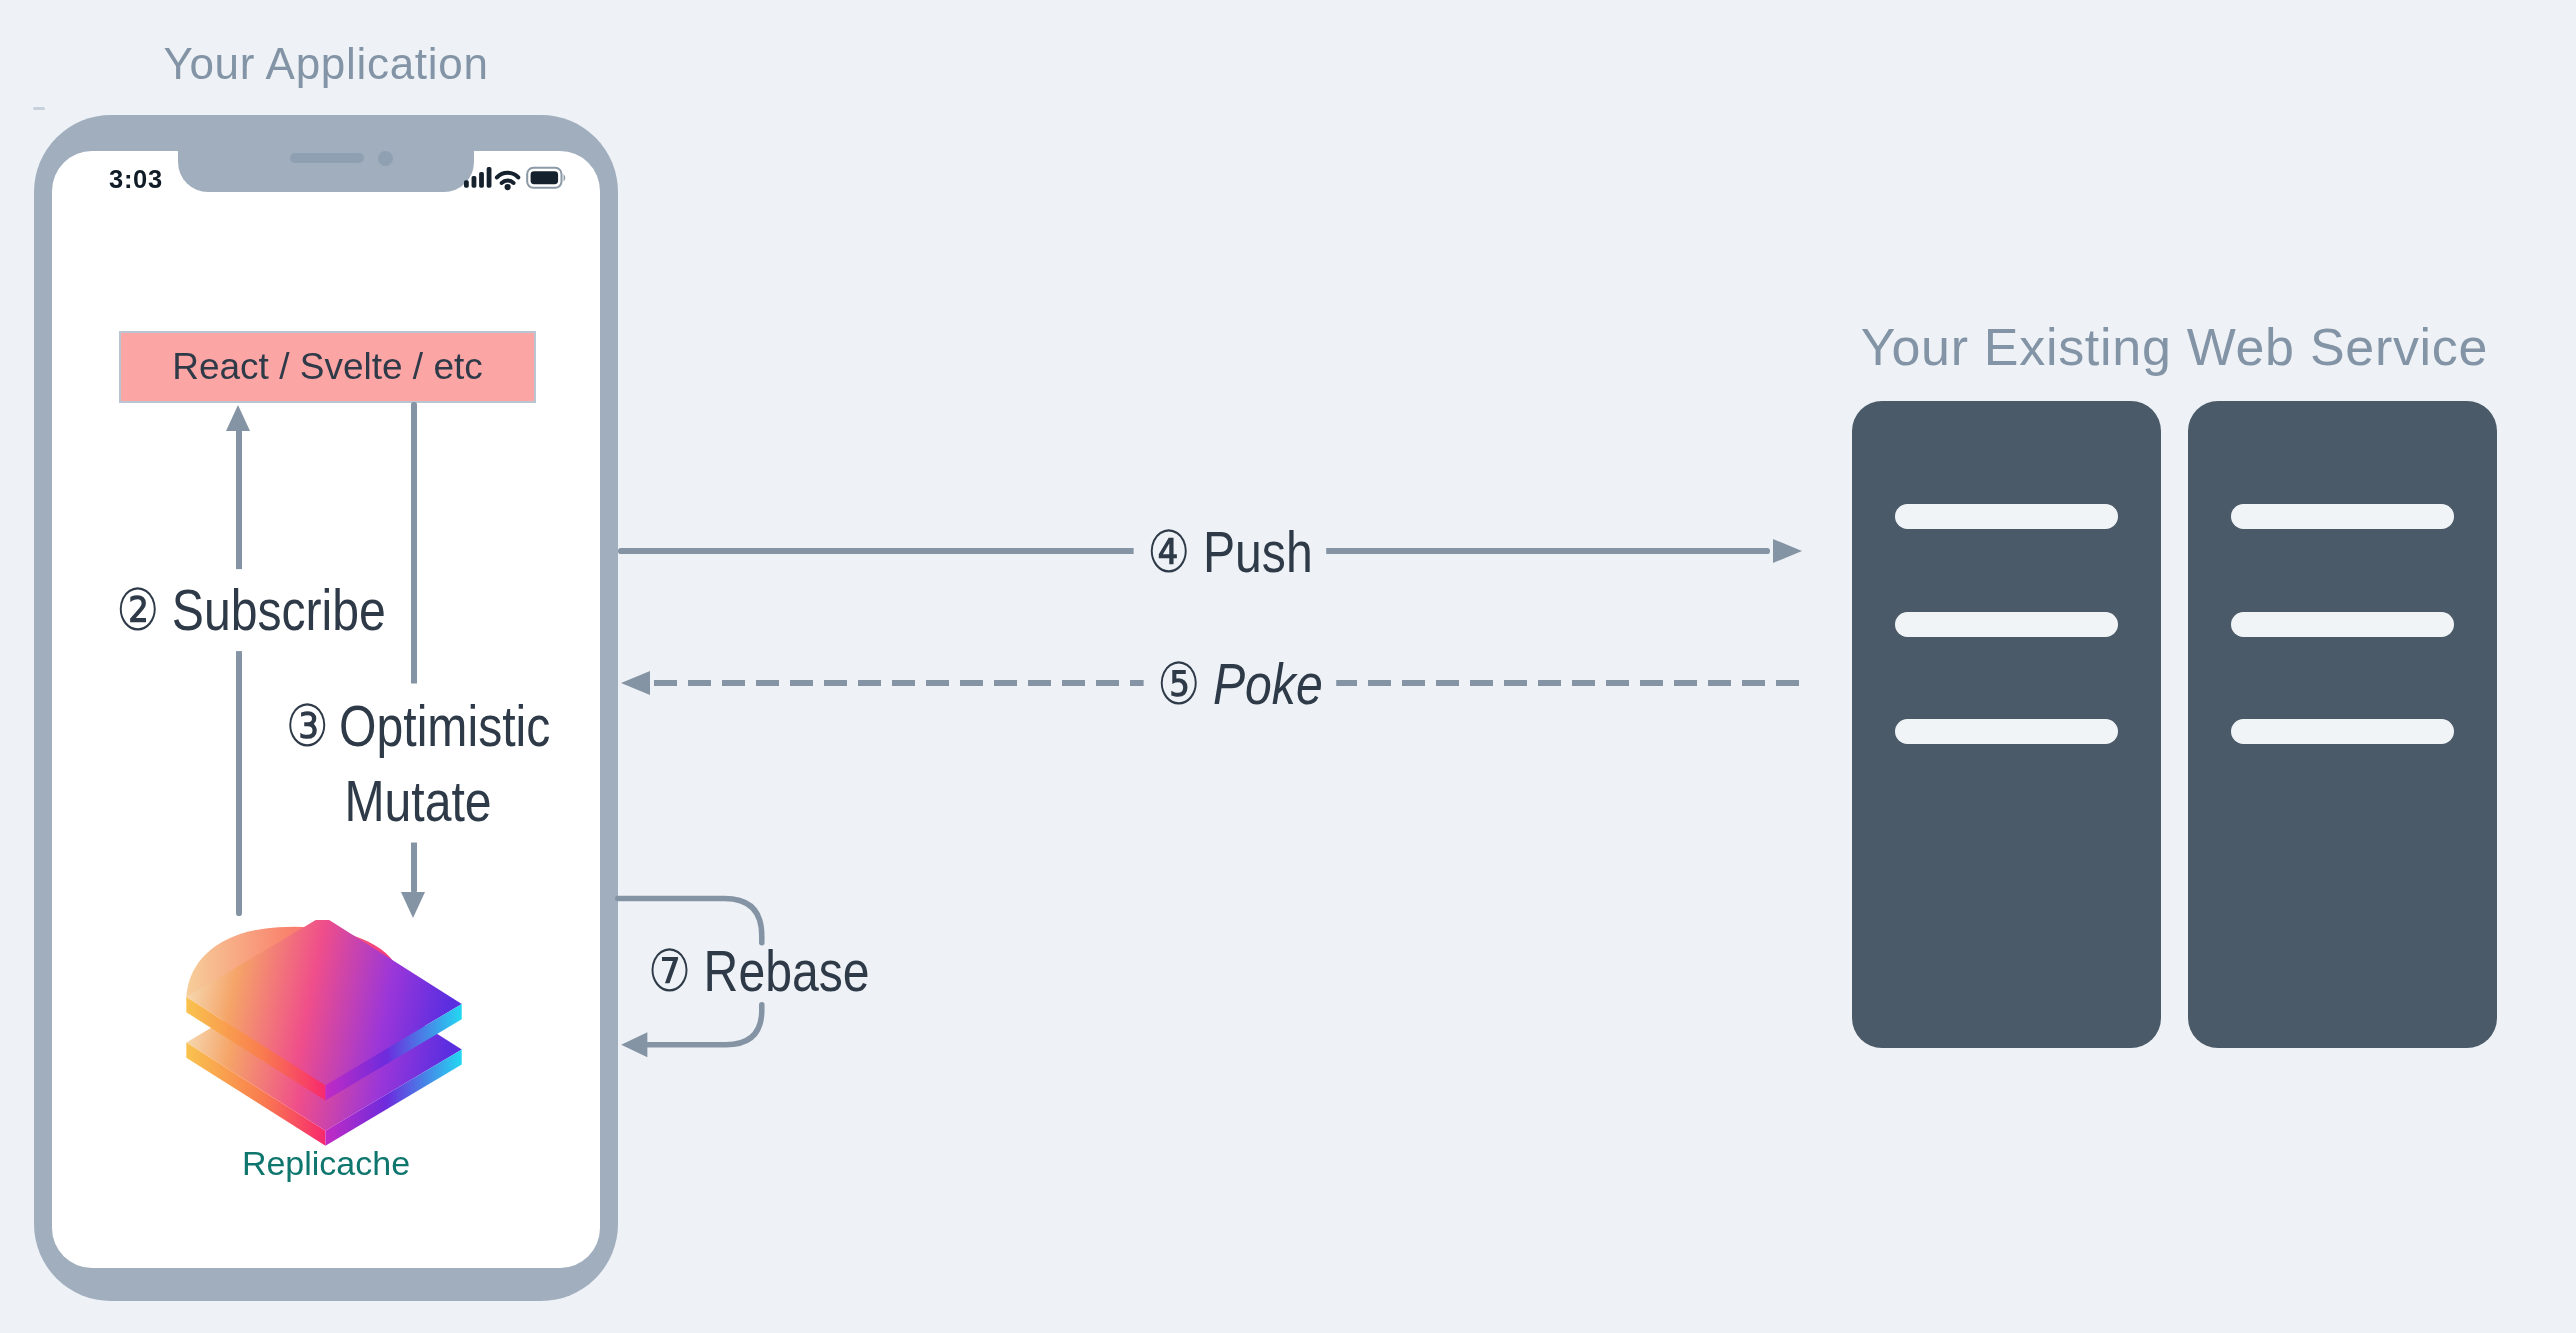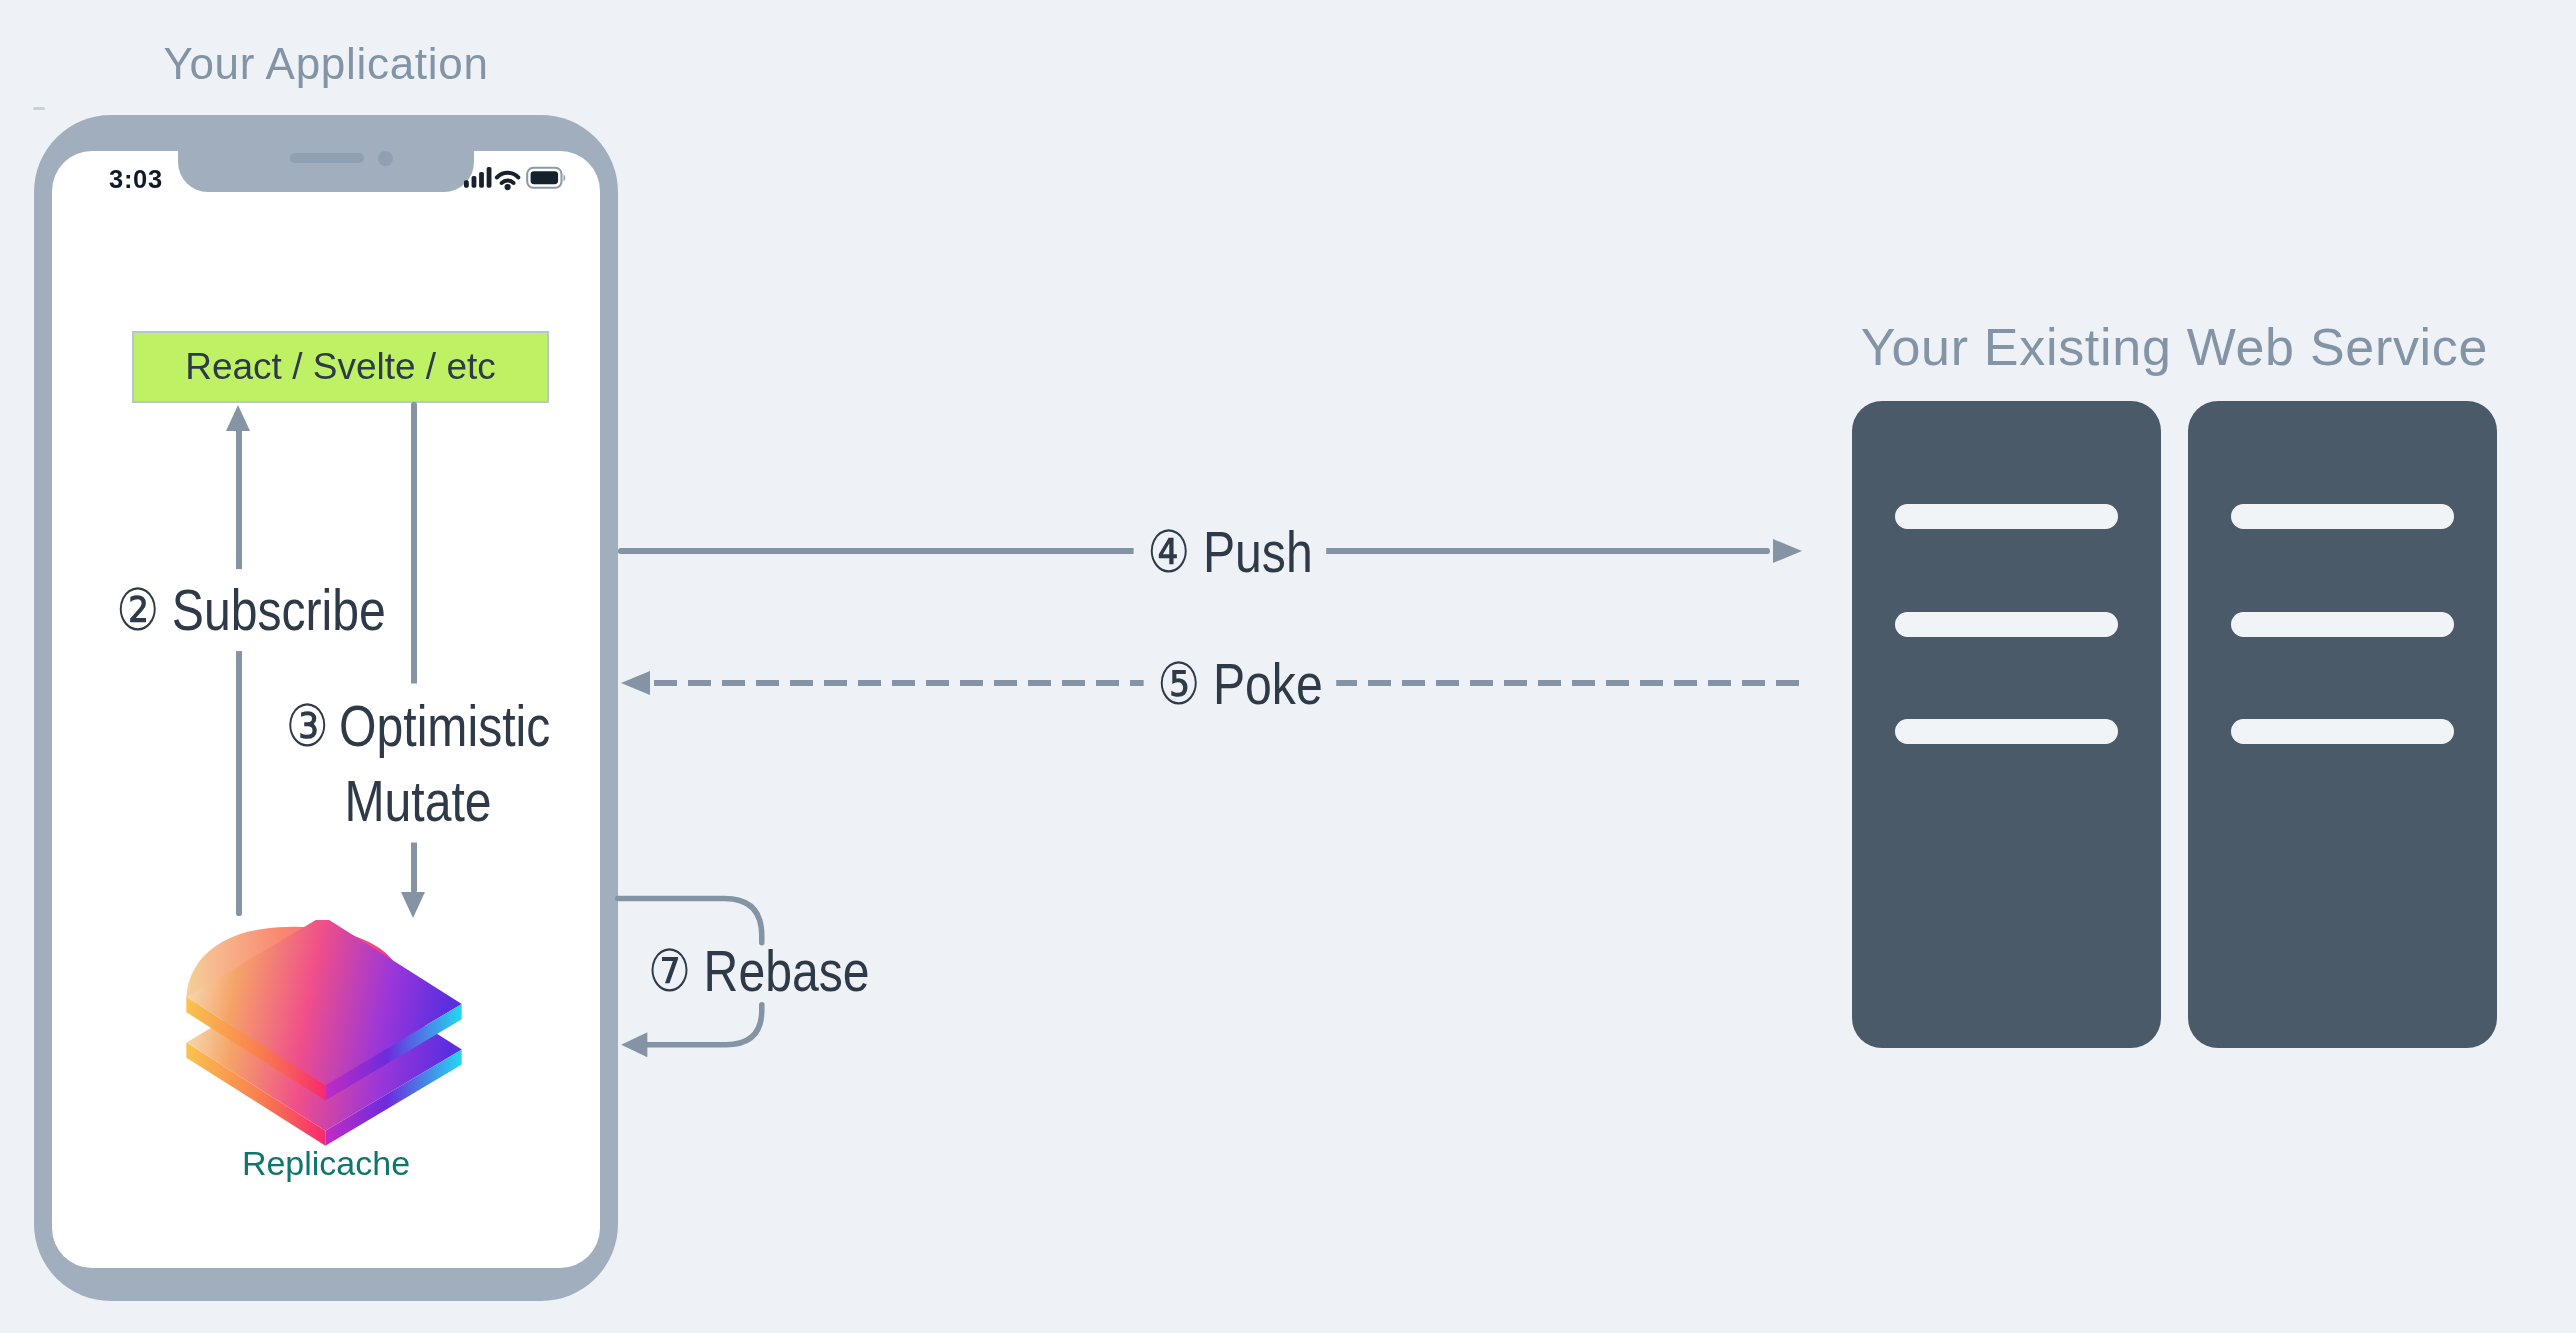--- a/index.html
+++ b/index.html
@@ -39,21 +39,21 @@
     background:#8FA0B2;border-radius:50%;
   }
   #status-time{
     position:absolute;left:109px;top:165px;font-size:25.5px;font-weight:700;
     color:#101B28;letter-spacing:0.7px;
   }
   #status-icons{position:absolute;left:464px;top:165px;}
 
   #ui-box{
     position:absolute;left:119px;top:331px;width:413px;height:68px;
-    background:#bef264;border:2.1px solid #B9C5D1;margin-left:13px;
+    background:#fca5a5;border:2.1px solid #B9C5D1;
   }
   #ui-box span{
     display:block;text-align:center;line-height:68px;font-size:37px;
     font-weight:500;color:#2E3A48;
   }
 
   
   .vline{position:absolute;width:5.5px;background:#8494A4;border-radius:2.8px;}
   .tri-up{
     position:absolute;width:0;height:0;
@@ -235,21 +235,21 @@
 
 
   <div class="harrow" style="top:520px;">
     <div class="line"></div>
     <div class="tri-right head-r abs"></div>
     <div class="flow-label" style="left:612px;">
       <span class="num">④</span><span class="txt">Push</span>
     </div>
   </div>
 
-  <div class="harrow" style="top:652px;">
+  <div class="harrow" style="top:652px;font-style:italic;">
     <div class="tri-left head-l abs"></div>
     <div class="line dashed"></div>
     <div class="flow-label" style="left:622px;">
       <span class="num">⑤</span><span class="txt">Poke</span>
     </div>
   </div>
 
 
   <svg class="abs" style="left:606px;top:882px;" width="193" height="200" viewBox="0 0 280 290">
     <path d="M 17 24 H 172 Q 226 24 226 78 V 88" fill="none" stroke="#8494A4" stroke-width="8" stroke-linecap="round"></path>

